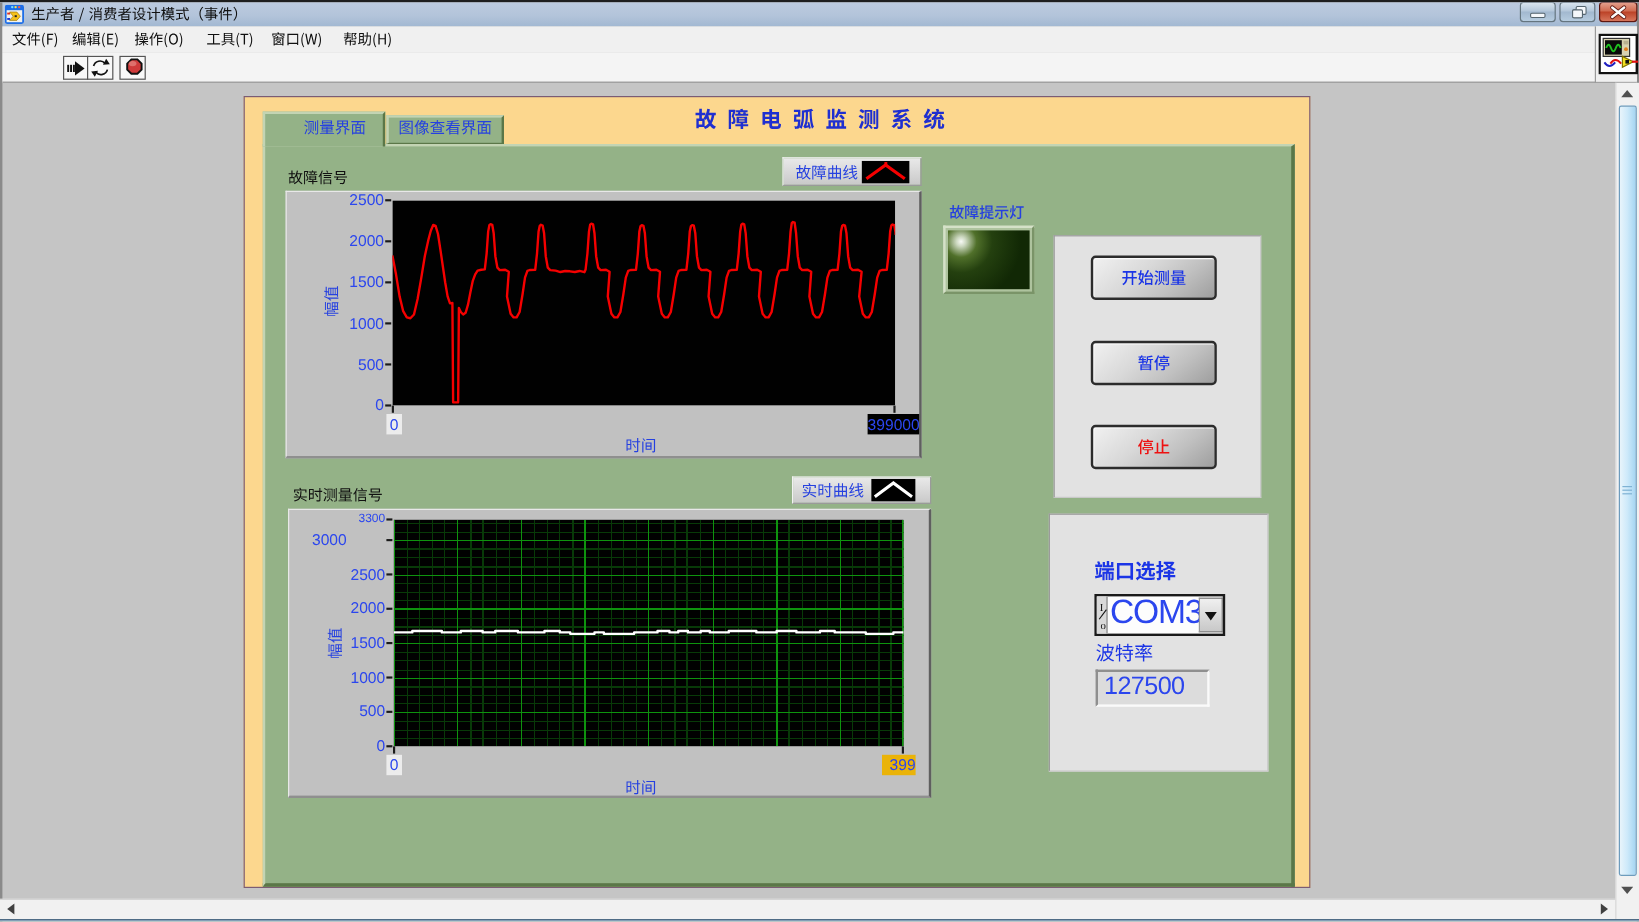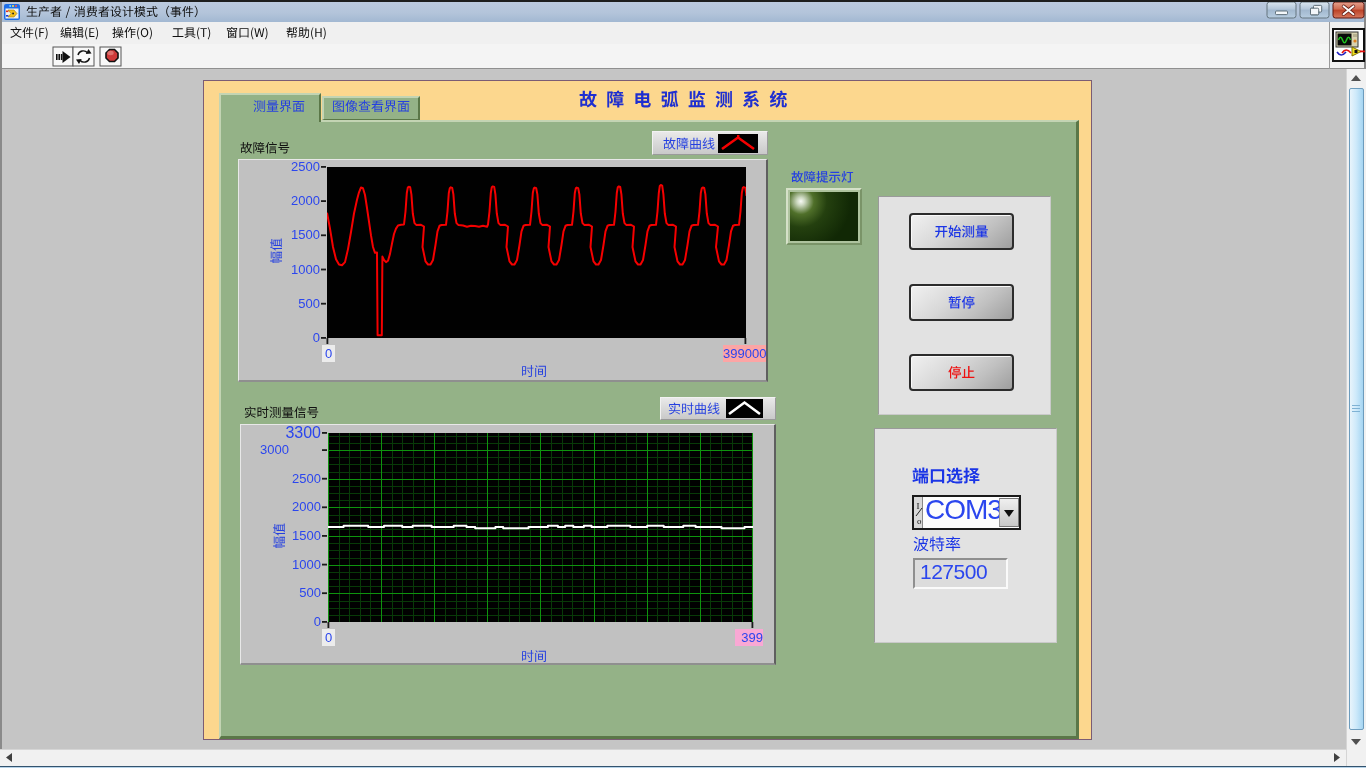--- a/index.html
+++ b/index.html
@@ -142,32 +142,32 @@
 <rect x="322" y="621.0" width="5" height="1.8" fill="#1a1a1a"></rect>
 <rect x="327.5" y="622" width="1.8" height="6" fill="#1a1a1a"></rect>
     <rect x="751.5" y="622" width="1.8" height="6" fill="#1a1a1a"></rect>
 </svg>
 <div class="a" style="left:260px;top:159.0px;width:60px;text-align:right;font-size:13px;color:#2b46ee;line-height:16px;z-index:6">2500</div>
 <div class="a" style="left:260px;top:193.2px;width:60px;text-align:right;font-size:13px;color:#2b46ee;line-height:16px;z-index:6">2000</div>
 <div class="a" style="left:260px;top:227.4px;width:60px;text-align:right;font-size:13px;color:#2b46ee;line-height:16px;z-index:6">1500</div>
 <div class="a" style="left:260px;top:261.6px;width:60px;text-align:right;font-size:13px;color:#2b46ee;line-height:16px;z-index:6">1000</div>
 <div class="a" style="left:260px;top:295.8px;width:60px;text-align:right;font-size:13px;color:#2b46ee;line-height:16px;z-index:6">500</div>
 <div class="a" style="left:260px;top:330.0px;width:60px;text-align:right;font-size:13px;color:#2b46ee;line-height:16px;z-index:6">0</div>
-<div class="a" style="left:260px;top:425.0px;width:61px;text-align:right;font-size:16px;color:#2b46ee;line-height:16px;z-index:6">3300</div>
+<div class="a" style="left:260px;top:425.0px;width:61px;text-align:right;font-size:10px;color:#2b46ee;line-height:16px;z-index:6">3300</div>
 <div class="a" style="left:260px;top:442.2px;width:61px;text-align:left;font-size:13px;color:#2b46ee;line-height:16px;z-index:6">3000</div>
 <div class="a" style="left:260px;top:470.8px;width:61px;text-align:right;font-size:13px;color:#2b46ee;line-height:16px;z-index:6">2500</div>
 <div class="a" style="left:260px;top:499.4px;width:61px;text-align:right;font-size:13px;color:#2b46ee;line-height:16px;z-index:6">2000</div>
 <div class="a" style="left:260px;top:528.0px;width:61px;text-align:right;font-size:13px;color:#2b46ee;line-height:16px;z-index:6">1500</div>
 <div class="a" style="left:260px;top:556.7px;width:61px;text-align:right;font-size:13px;color:#2b46ee;line-height:16px;z-index:6">1000</div>
 <div class="a" style="left:260px;top:585.3px;width:61px;text-align:right;font-size:13px;color:#2b46ee;line-height:16px;z-index:6">500</div>
 <div class="a" style="left:260px;top:614.0px;width:61px;text-align:right;font-size:13px;color:#2b46ee;line-height:16px;z-index:6">0</div>
 <div class="a" style="left:322px;top:345px;width:13px;height:17px;background:#ececec;color:#2b46ee;font-size:13px;text-align:center;line-height:17px;z-index:6">0</div>
-<div class="a" style="left:723px;top:345px;width:43px;height:17px;background:#fca5a5;color:#2b46ee;font-size:13px;text-align:right;line-height:17px;z-index:6">399000</div>
+<div class="a" style="left:723px;top:345px;width:43px;height:17px;background:#000000;color:#2b46ee;font-size:13px;text-align:right;line-height:17px;z-index:6">399000</div>
 <div class="a" style="left:322px;top:629px;width:13px;height:17px;background:#ececec;color:#2b46ee;font-size:13px;text-align:center;line-height:17px;z-index:6">0</div>
-<div class="a" style="left:735px;top:629px;width:28px;height:17px;background:#f9a8d4;color:#2b46ee;font-size:13px;text-align:right;line-height:17px;z-index:6">399</div>
+<div class="a" style="left:735px;top:629px;width:28px;height:17px;background:#eab308;color:#2b46ee;font-size:13px;text-align:right;line-height:17px;z-index:6">399</div>
 <div class="a" style="left:240px;top:424px;width:536px;height:241px;background:#c1c1c1;border-top:1px solid #e8e8e8;border-left:1px solid #e8e8e8;border-right:2px solid #5f5f5f;border-bottom:2px solid #8f8f8f"></div>
 <div class="a" style="left:660px;top:397px;width:116px;height:23px;background:linear-gradient(#e9e9e9,#c9c9c9);border:1px solid #9a9a9a;border-top-color:#f2f2f2;border-left-color:#f2f2f2"></div>
 <svg class="a" style="left:726px;top:399px" width="37" height="19" viewBox="0 0 37 19">
 <rect x="0" y="0" width="37" height="19" fill="#000"></rect>
 <path d="M3 15 L18.5 3.5 L34 15" fill="none" stroke="#fff" stroke-width="2.6"></path>
 </svg>
 <svg class="a" style="left:328px;top:433px" width="425" height="189" viewBox="0 0 425 189">
 <rect width="425" height="189" fill="#010101"></rect>
 <g shape-rendering="crispEdges">
       <rect x="11" y="0" width="1" height="189" fill="#083a08"></rect>

